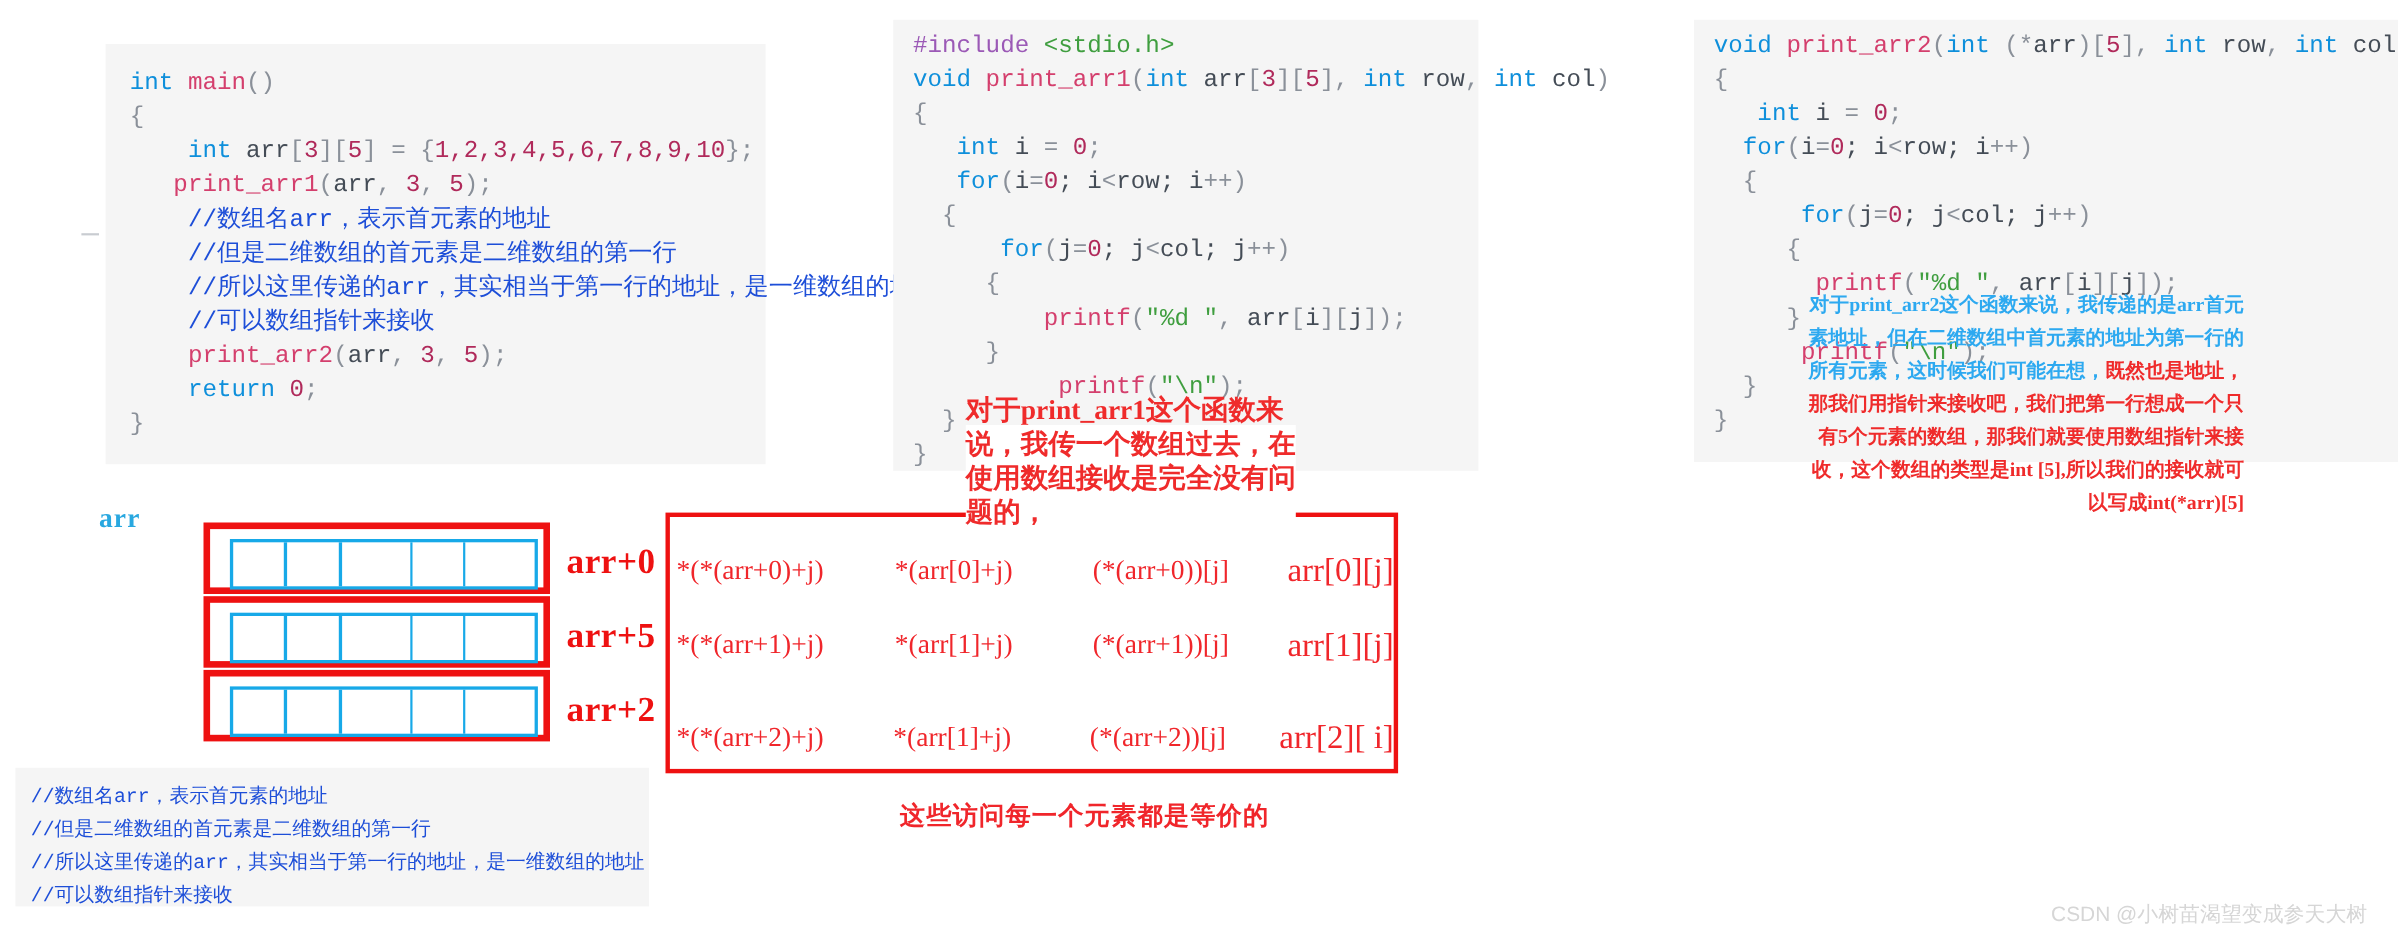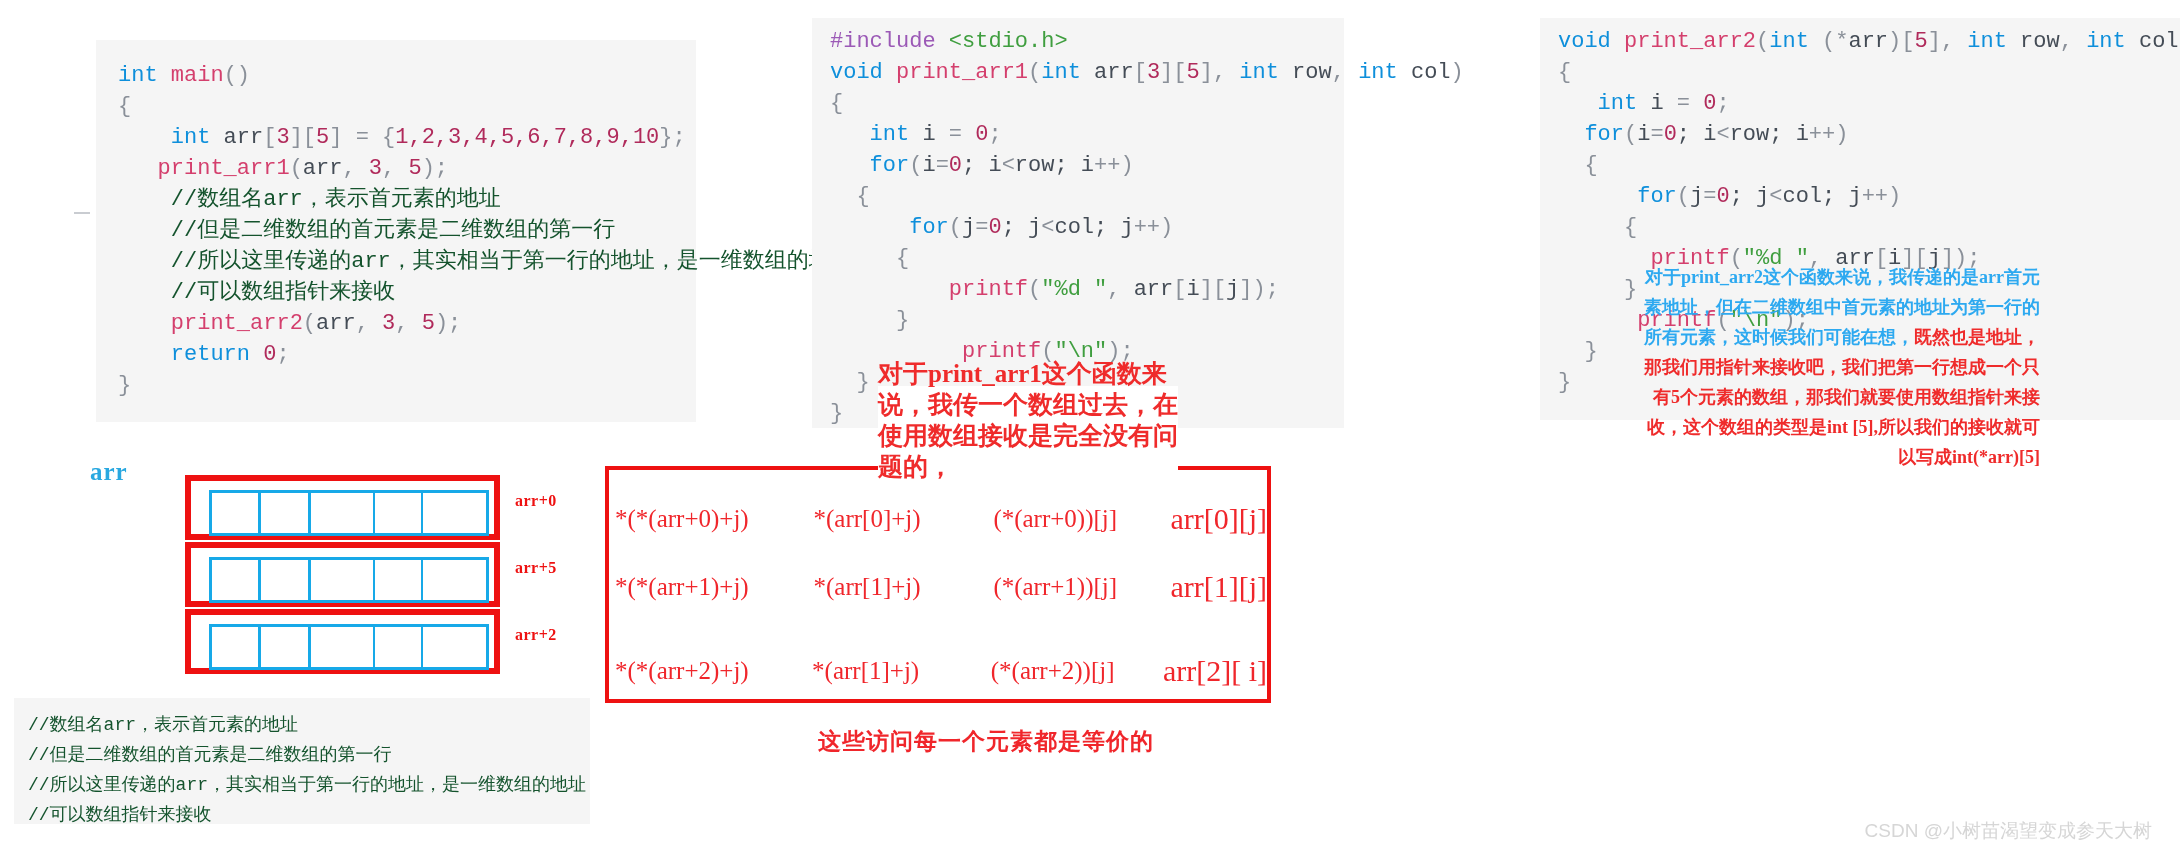--- a/index.html
+++ b/index.html
@@ -27,21 +27,21 @@
     box-sizing: border-box;
   }
   .code-line { white-space: pre; }
 
   .kw      { color: #0e8fdb; }      
   .fn      { color: #d43f6d; }      
   .num     { color: #b02a5b; }      
   .punct   { color: #8a9099; }      
   .ident   { color: #444c56; }      
   .str     { color: #3f9e3f; }      
-  .cmt     { color: #14532d; }      
+  .cmt     { color: #1d4ed8; }      
   .pre     { color: #9b59b6; }      
 
   #code-main     { left: 96px;  top: 40px;  width: 600px;  height: 382px; padding: 20px 0 10px 22px; }
   #code-arr1     { left: 812px; top: 18px;  width: 532px;  height: 410px; padding: 8px 0 10px 18px; }
   #code-arr2     { left: 1540px; top: 18px; width: 640px;  height: 402px; padding: 8px 0 10px 18px; }
   #code-bottom   { left: 14px;  top: 698px; width: 576px;  height: 126px; padding: 12px 0 10px 14px; font-size: 18px; line-height: 30px;}
 
   
   .tick-mark {
     position: absolute;
@@ -94,21 +94,21 @@
   .cell:last-child { border-right: none; }
   .cell.w2 { flex: 1.35; }
   .cell.thin { border-right-width: 2px; }
 
   .row-tag {
     position: absolute;
     left: 425px;
     color: #ee1111;
     font-family: "Liberation Serif", serif;
     font-weight: bold;
-    font-size: 16px;
+    font-size: 32px;
     letter-spacing: 0.5px;
   }
   #tag0 { top: 42px; }
   #tag1 { top: 109px; }
   #tag2 { top: 176px; }
 
   
   #expr-table {
     position: absolute;
     left: 605px;

